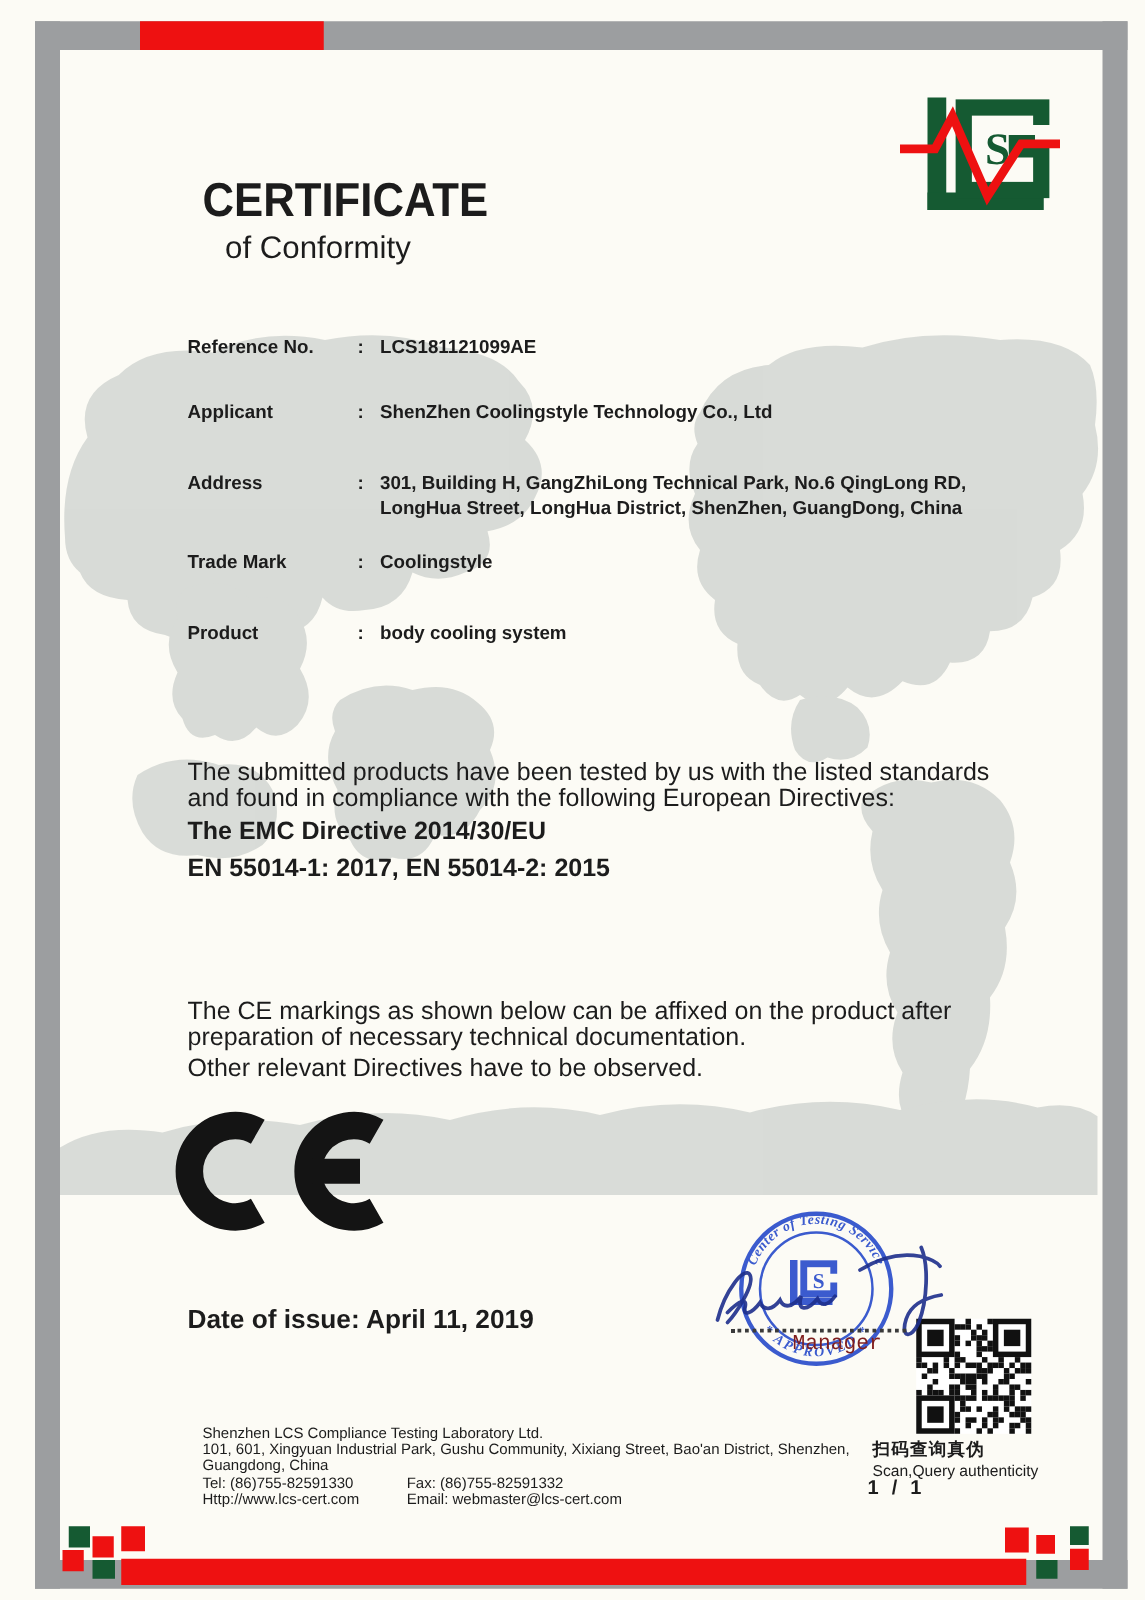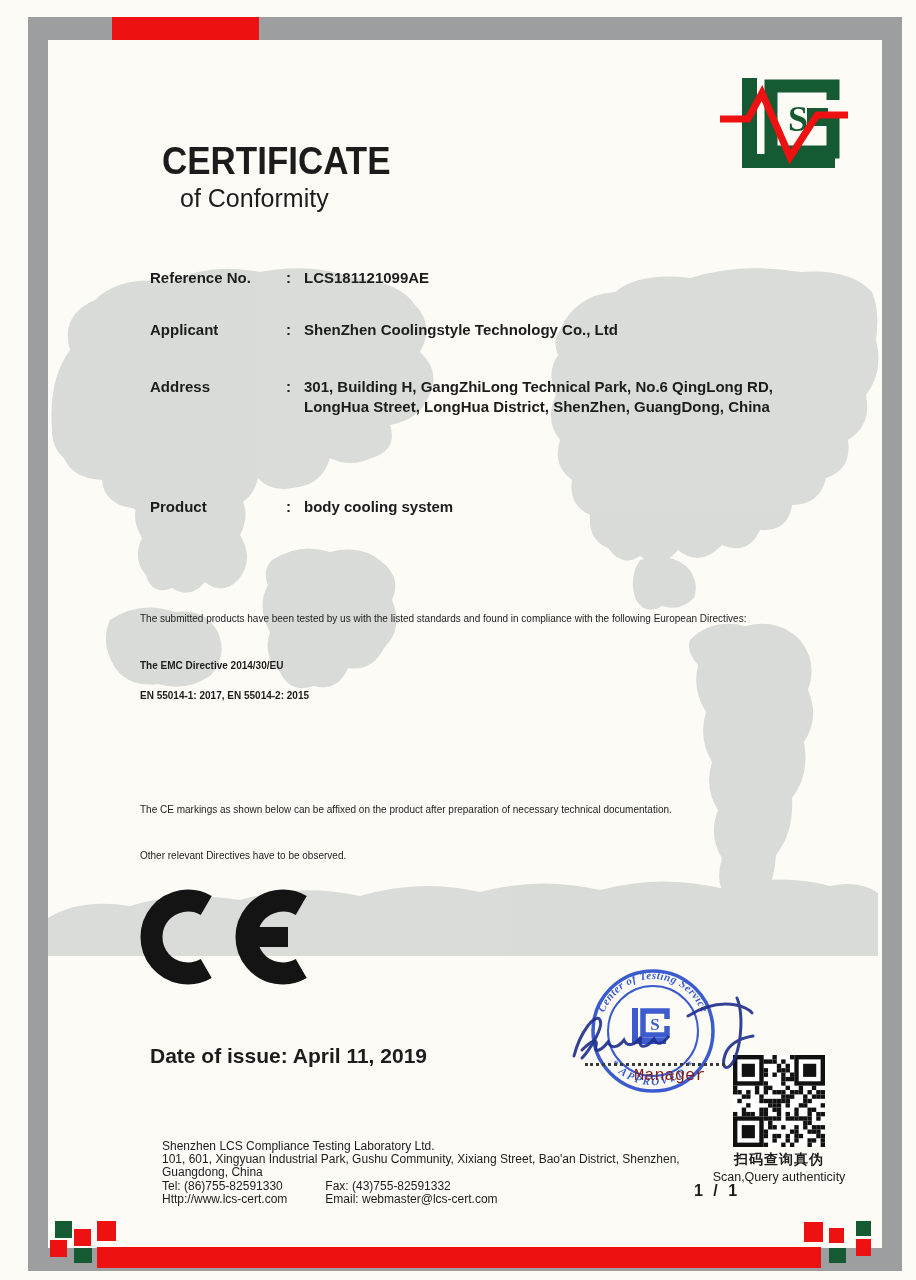--- a/index.html
+++ b/index.html
@@ -26,28 +26,28 @@
   .deco.green{background:var(--logo-green);}
   
   #map{position:absolute;left:0;top:0;z-index:0;pointer-events:none;}
   
   .title1{position:absolute;left:162px;top:140px;font-size:38px;font-weight:bold;letter-spacing:0px;transform:scaleX(.92);transform-origin:left;z-index:4;}
   .title2{position:absolute;left:180px;top:184px;font-size:25px;font-weight:normal;z-index:4;}
   .field{position:absolute;left:150px;z-index:4;font-size:15px;font-weight:bold;line-height:20px;}
   .field .lbl{display:inline-block;width:136px;vertical-align:top;}
   .field .sep{display:inline-block;width:18px;vertical-align:top;}
   .field .val{display:inline-block;width:492px;vertical-align:top;}
-  .para{position:absolute;left:140px;width:668px;font-size:10px;line-height:21px;z-index:4;}
+  .para{position:absolute;left:150px;width:668px;font-size:20px;line-height:21px;z-index:4;}
   .para.b{font-weight:bold;}
   .date{position:absolute;left:150px;top:1044px;font-size:21px;font-weight:bold;z-index:6;}
   .footer{position:absolute;left:162px;top:1140px;font-size:12px;line-height:13.2px;z-index:4;}
   .footer .cols span{display:inline-block;}
   .footer .c1{width:160px;}
   .pageno{position:absolute;left:694px;top:1182px;font-size:16px;font-weight:bold;letter-spacing:3px;z-index:6;}
-  .qrwrap{position:absolute;left:698px;top:1055px;width:162px;z-index:6;text-align:center;}
+  .qrwrap{position:absolute;left:698px;top:1055px;width:162px;z-index:6;text-align:left;}
   #qr-svg{display:block;margin:0 auto;width:92px;height:92px;}
   .qr-cn{font-size:14px;font-weight:bold;margin-top:4px;letter-spacing:1px;}
   .qr-en{font-size:12.5px;margin-top:1px;}
   .manager{position:absolute;left:634px;top:1066px;font-size:17px;color:#7f1d1d;z-index:7;font-family:Liberation Mono, monospace;}
   .dotline{position:absolute;left:585px;top:1051px;width:140px;height:12px;border-bottom:3px dotted #3a3a3a;z-index:7;}
   svg{overflow:visible;}
 </style>
 </head>
 <body>
 
@@ -98,20 +98,23 @@
   <div class="title2">of Conformity</div>
 
   <div class="field" style="top:268px;">
     <span class="lbl">Reference No.</span><span class="sep">:</span><span class="val">LCS181121099AE</span>
   </div>
   <div class="field" style="top:320px;">
     <span class="lbl">Applicant</span><span class="sep">:</span><span class="val">ShenZhen Coolingstyle Technology Co., Ltd</span>
   </div>
   <div class="field" style="top:377px;">
     <span class="lbl">Address</span><span class="sep">:</span><span class="val">301, Building H, GangZhiLong Technical Park, No.6 QingLong RD, LongHua Street, LongHua District, ShenZhen, GuangDong, China</span>
+  </div>
+  <div class="field" style="top:440px;">
+    <span class="lbl">Trade Mark</span><span class="sep">:</span><span class="val">Coolingstyle</span>
   </div>
   <div class="field" style="top:497px;">
     <span class="lbl">Product</span><span class="sep">:</span><span class="val">body cooling system</span>
   </div>
 
   <div class="para" style="top:608px;">The submitted products have been tested by us with the listed standards and found in compliance with the following European Directives:</div>
   <div class="para b" style="top:655px;">The EMC Directive 2014/30/EU</div>
   <div class="para b" style="top:685px;">EN 55014-1: 2017, EN 55014-2: 2015</div>
   <div class="para" style="top:799px;">The CE markings as shown below can be affixed on the product after preparation of necessary technical documentation.</div>
   <div class="para" style="top:845px;">Other relevant Directives have to be observed.</div>
@@ -310,21 +313,21 @@
     <div class="qr-cn">扫码查询真伪</div>
     <div class="qr-en">Scan,Query authenticity</div>
   </div>
 
   <div class="footer">
     <div>Shenzhen LCS Compliance Testing Laboratory Ltd.</div>
     <div>101, 601, Xingyuan Industrial Park, Gushu Community, Xixiang Street, Bao'an District, Shenzhen,</div>
     <div>Guangdong, China</div>
     <div class="cols">
       <span class="c1">Tel: (86)755-82591330</span>
-      <span>Fax: (43)755-82591332</span>
+      <span>Fax: (86)755-82591332</span>
     </div>
     <div class="cols">
       <span class="c1">Http://www.lcs-cert.com</span>
       <span>Email: webmaster@lcs-cert.com</span>
     </div>
   </div>
 
   <div class="pageno">1 / 1</div>
 
 </div>

